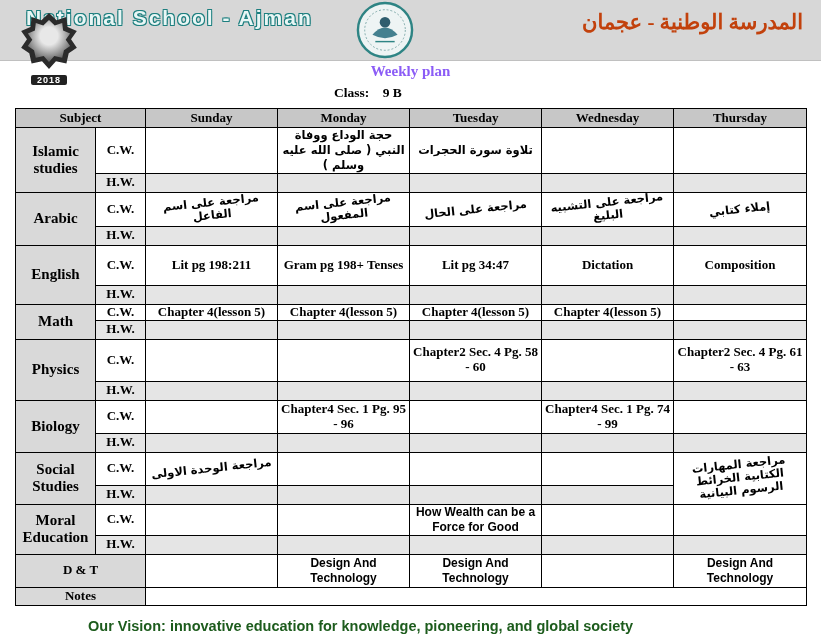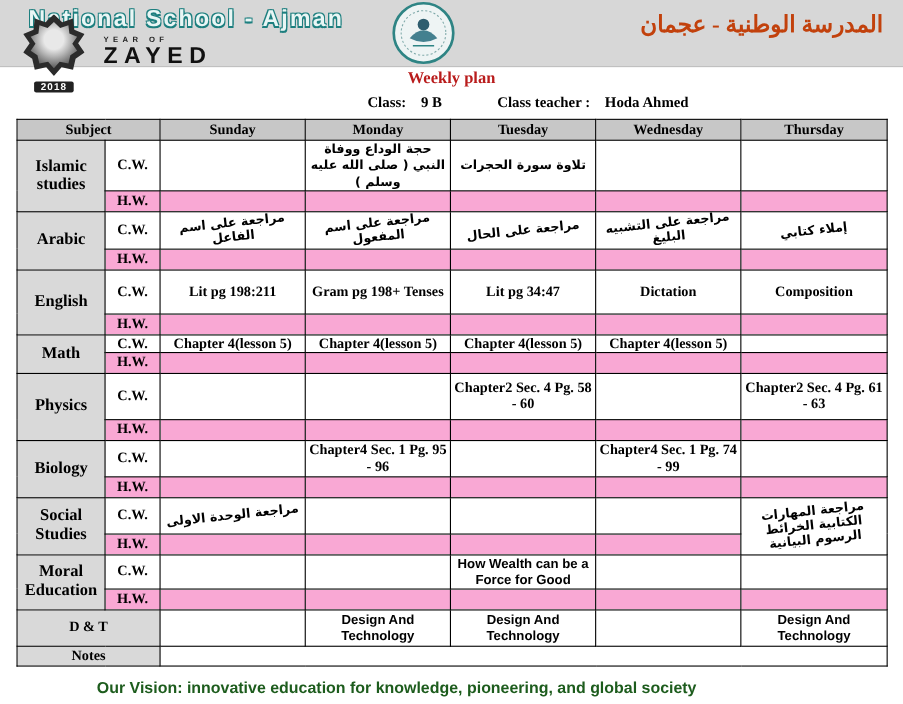--- a/index.html
+++ b/index.html
@@ -22,37 +22,37 @@
         background:radial-gradient(circle at 50% 38%,#e8e8e8 0 26%,#b5b5b5 45%,#6d6d6d 70%,#3a3a3a 100%);}
   .zayed-year{display:inline-block;margin-top:-6px;background:#222;color:#fff;font-family:"Liberation Sans",sans-serif;
         font-size:9px;font-weight:bold;padding:0 6px;border-radius:2px;letter-spacing:1px;}
   .year-of-block{position:absolute;left:94px;top:33px;z-index:4;}
   .year-of{font-family:"Liberation Sans",sans-serif;font-size:7px;letter-spacing:4px;font-weight:bold;color:#222;}
   .zayed-word{font-family:"Liberation Sans",sans-serif;font-size:21px;font-weight:bold;letter-spacing:6px;color:#111;line-height:1;}
   .school-logo{position:absolute;left:356px;top:1px;width:58px;height:58px;z-index:4;}
 
   
   .title-row{height:22px;text-align:center;}
-  .weekly-title{font-weight:bold;font-size:15px;color:#b91c1c;line-height:22px;}
+  .weekly-title{font-weight:bold;font-size:15px;color:#8b5cf6;line-height:22px;}
   .info-row{position:relative;height:26px;font-weight:bold;font-size:13.5px;}
   .info-from{position:absolute;left:24px;top:3px;}
   .info-class{position:absolute;left:334px;top:3px;}
   .info-teacher{position:absolute;left:452px;top:3px;}
   .gap1{margin-left:14px;}
   .gap2{margin-left:10px;}
 
   
   table.plan{border-collapse:collapse;table-layout:fixed;width:791px;margin-left:15px;
         font-weight:bold;font-size:13px;}
   .plan th,.plan td{border:1px solid #000;text-align:center;vertical-align:middle;padding:0 2px;overflow:hidden;line-height:1.15;}
   .plan thead tr{height:19px;}
   .plan thead th{background:#c7c7c7;font-size:13px;}
   .subject-cell{background:#d9d9d9;font-size:15px;}
   .hw-row{height:19px;}
-  .hw-row td{background:#f9a8d4;}
+  .hw-row td{background:#e5e5e5;}
   .merge-cell{background:#fff;}
   .r-islamic{height:40px;} .r-arabic{height:34px;} .r-english{height:40px;} .r-math{height:16px;}
   .r-physics{height:42px;} .r-biology{height:33px;} .r-social{height:33px;} .r-moral{height:30px;}
   .dt-row{height:33px;} .dt-row .dt-label{background:#d9d9d9;}
   .notes-row{height:18px;} .notes-row .notes-label{background:#d9d9d9;}
   .ar{font-family:"DejaVu Sans",sans-serif;font-size:11.5px;font-weight:bold;}
   .tilt{display:inline-block;transform:rotate(-6deg);}
   .sans{font-family:"Liberation Sans",sans-serif;font-size:12px;font-weight:bold;}
 
   
@@ -68,48 +68,40 @@
     <div class="banner-bg"></div>
     <div class="school-name-en">National School - Ajman</div>
 
     <div class="zayed-badge">
       <div class="zayed-star">
         <div class="zayed-face"></div>
       </div>
       <div class="zayed-year">2018</div>
     </div>
 
-    <div class="year-of-block">
-      <div class="year-of">YEAR OF</div>
-      <div class="zayed-word">ZAYED</div>
-    </div>
 
     <svg class="school-logo" viewBox="0 0 60 60">
       <circle cx="30" cy="30" r="28" fill="#eef4f4" stroke="#2e8484" stroke-width="2.5"></circle>
       <circle cx="30" cy="30" r="21" fill="none" stroke="#7fa9a9" stroke-width="1" stroke-dasharray="2 2"></circle>
       <path d="M17 35 q13 -15 26 0 q-13 7 -26 0 z" fill="#44808f"></path>
       <circle cx="30" cy="22" r="5.5" fill="#2f5d6e"></circle>
       <path d="M20 42 h20" stroke="#2e8484" stroke-width="1.5"></path>
     </svg>
 
     <div class="school-name-ar" dir="rtl">المدرسة الوطنية - عجمان</div>
   </div>
 
   <div class="title-row">
     <span class="weekly-title">Weekly plan</span>
   </div>
 
   <div class="info-row">
     <span class="info-class">
       <span>Class:</span>
       <span class="gap2">9 B</span>
-    </span>
-    <span class="info-teacher">
-      <span>Class teacher :</span>
-      <span class="gap2">Hoda Ahmed</span>
     </span>
   </div>
 
   <table class="plan">
     <colgroup>
       <col style="width:80px">
         <col style="width:50px">
       <col style="width:132px">
         <col style="width:132px">
         <col style="width:132px">

